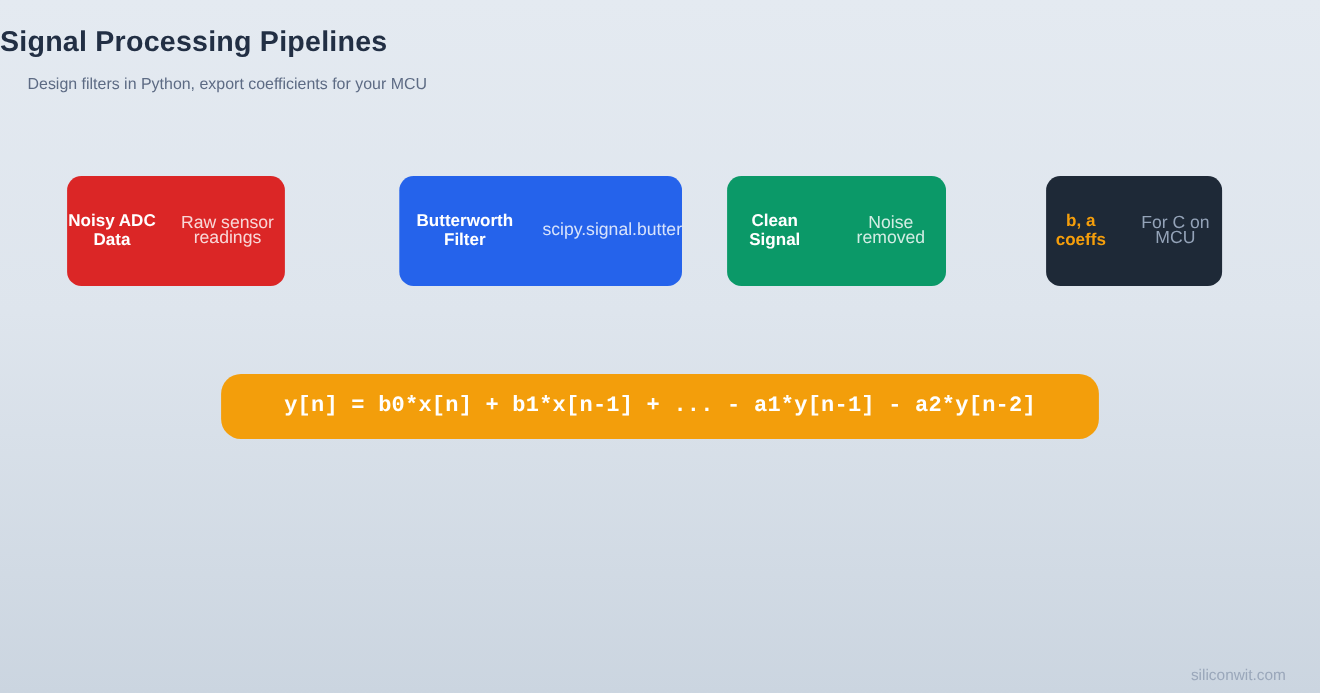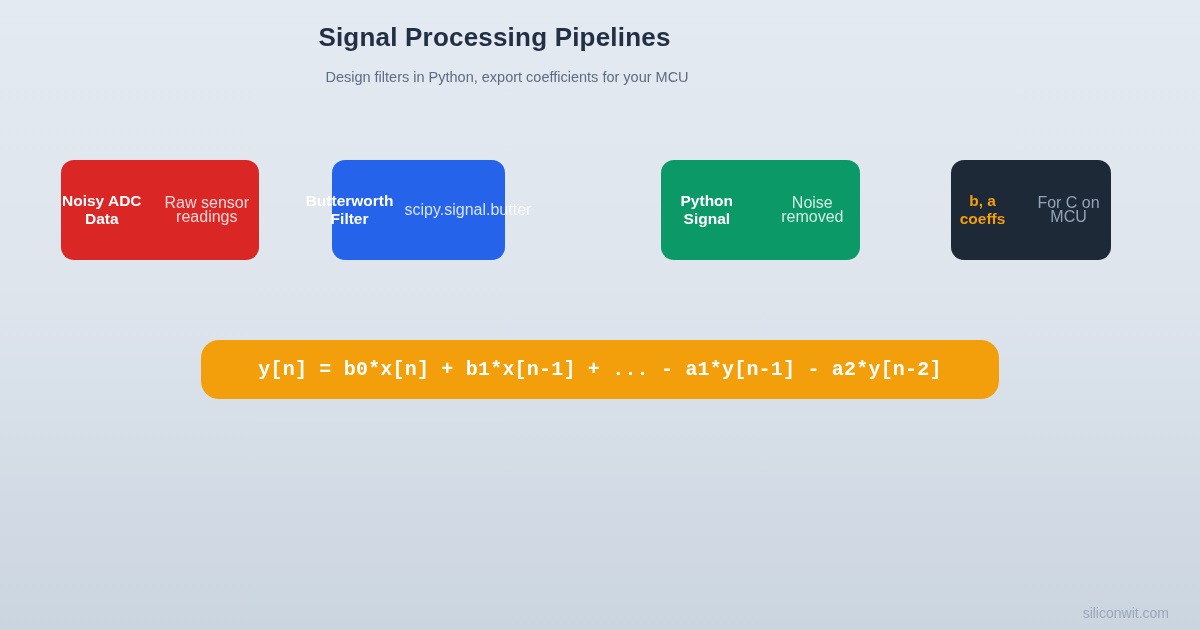--- a/index.html
+++ b/index.html
@@ -4,21 +4,21 @@
 <style>
   * { margin: 0; padding: 0; box-sizing: border-box; }
   html, body { width: 1200px; height: 630px; overflow: hidden; }
   body {
     font-family: "Liberation Sans", sans-serif;
     background: linear-gradient(180deg, #E4EAF1 0%, #DEE5ED 45%, #CBD5E0 100%);
     position: relative;
   }
   .canvas { position: absolute; inset: 0; }
 
-  .header { position: absolute; top: 0; left: 0; width: 989px; text-align: center; }
+  .header { position: absolute; top: 0; left: 0; width: 989px; text-align: left; }
   .page-title {
     margin-top: 22px;
     font-size: 26px;
     font-weight: bold;
     color: #222F44;
     letter-spacing: 0.2px;
   }
   .page-subtitle {
     margin-top: 16px;
     font-size: 14.5px;
@@ -35,21 +35,21 @@
     display: flex;
     align-items: center;
     justify-content: center;
     gap: 12px;
     text-align: center;
   }
   .node-title { font-size: 15.5px; font-weight: bold; line-height: 18px; }
   .node-subtitle { font-size: 16px; line-height: 14px; }
 
   .node-1 { left: 61px;  width: 198px; }
-  .node-2 { left: 332px; width: 173px; gap: 11px; }
+  .node-2 { left: 363px; width: 257px; gap: 11px; }
   .node-3 { left: 661px; width: 199px; }
   .node-4 { left: 951px; width: 160px; }
 
   .arrow {
     position: absolute;
     top: 196px;
     height: 26px;
     display: flex;
     align-items: center;
   }
@@ -111,21 +111,21 @@
       <div class="node-title" style="color: rgb(255, 255, 255);">Butterworth Filter</div>
       <div class="node-subtitle" style="color: rgba(255, 255, 255, 0.82);">scipy.signal.butter</div>
     </div>
 
     <div class="arrow arrow-2">
       <div class="arrow-line" style="background: rgb(100, 116, 139);"></div>
       <div class="arrow-head" style="border-left-color: rgb(100, 116, 139);"></div>
     </div>
 
     <div class="node node-3" style="background: rgb(11, 153, 104);">
-      <div class="node-title" style="color: rgb(255, 255, 255);">Python Signal</div>
+      <div class="node-title" style="color: rgb(255, 255, 255);">Clean Signal</div>
       <div class="node-subtitle" style="color: rgba(255, 255, 255, 0.82);">Noise removed</div>
     </div>
 
     <div class="arrow arrow-3">
       <div class="arrow-line" style="background: rgb(100, 116, 139);"></div>
       <div class="arrow-head" style="border-left-color: rgb(100, 116, 139);"></div>
     </div>
 
     <div class="node node-4" style="background: rgb(30, 41, 55);">
       <div class="node-title" style="color: rgb(245, 158, 11);">b, a coeffs</div>

